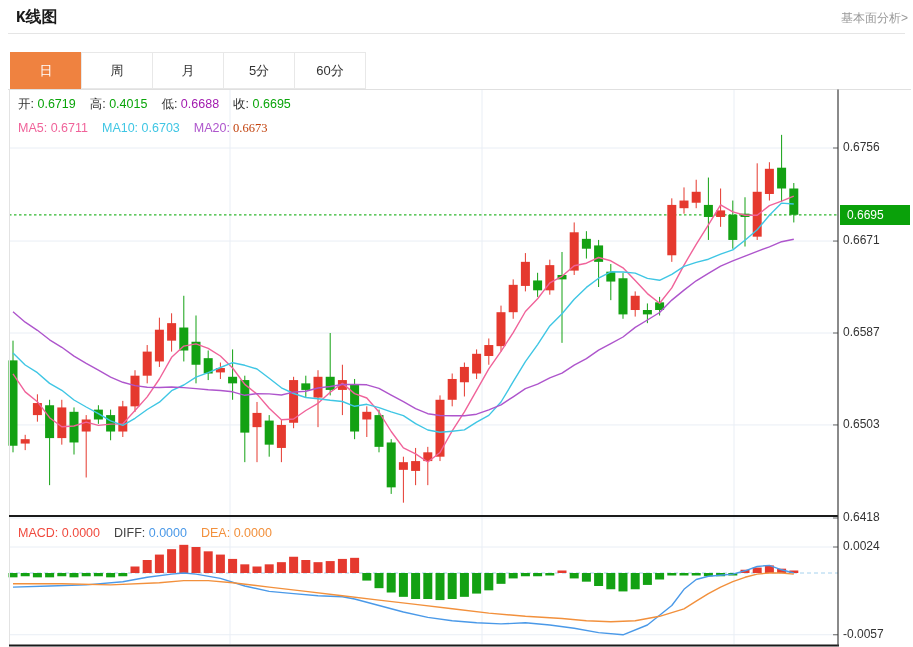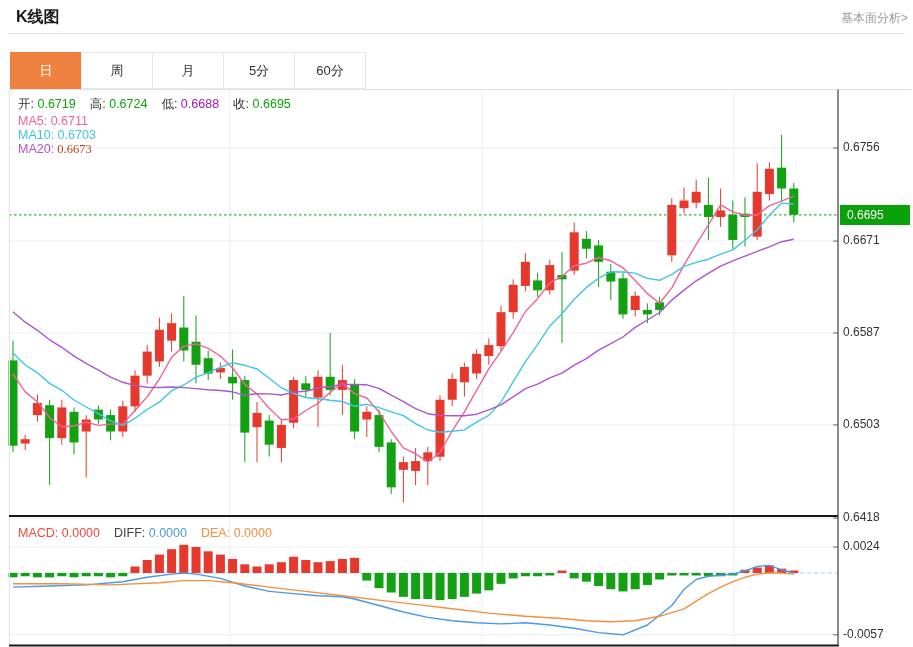--- a/index.html
+++ b/index.html
@@ -1,18 +1,18 @@
 <!DOCTYPE html>
 <html><head>
 <meta charset="utf-8">
 <style>
   html,body{margin:0;padding:0;background:#fff;}
   body{width:913px;height:647px;position:relative;overflow:hidden;
        font-family:"Liberation Sans","DejaVu Sans",sans-serif;-webkit-font-smoothing:antialiased;}
-  .page-title{position:absolute;left:16px;top:7px;font-size:16px;font-weight:bold;color:#1a1a1a;}
+  .page-title{position:absolute;left:16px;top:7px;font-size:16px;font-weight:bold;color:#1a1a1a;font-family:Liberation Mono, monospace;}
   .top-link{position:absolute;right:5px;top:10px;font-size:12px;color:#999;cursor:pointer;}
   .title-divider{position:absolute;left:8px;right:8px;top:33px;height:1px;background:#e5e5e5;}
   .tabbar{position:absolute;left:10px;top:52px;display:flex;}
   .tab{width:70px;height:35px;line-height:35px;text-align:center;font-size:13px;color:#333;
        background:#fff;border:1px solid #e8e8e8;margin-left:-1px;cursor:pointer;box-sizing:content-box;}
   .tab:first-child{margin-left:0;}
   .tab.active{background:#ef8240;border-color:#ef8240;color:#fff;}
   .legend-row{position:absolute;display:flex;font-size:12.5px;white-space:nowrap;z-index:5;}
   .legend-row .item{margin-right:14px;}
   .legend-row .lab{color:#333;}
@@ -391,25 +391,25 @@
     <polyline points="13.0,583.8 61.8,583.8 110.6,584.9 159.4,582.8 183.8,580.6 208.2,580.6 232.6,582.8 269.2,587.1 305.8,591.4 342.4,595.8 379.0,600.1 415.6,604.4 452.2,608.8 488.8,613.1 525.4,616.3 562.0,618.5 586.4,620.7 610.8,621.8 635.2,620.7 659.6,616.3 684.0,608.8 696.2,601.2 708.4,593.6 720.6,587.1 732.8,581.7 745.0,577.3 757.2,574.1 769.4,573.0 781.6,573.0 793.8,574.1" fill="none" stroke="#f2903c" stroke-width="1.4" stroke-linejoin="round"></polyline>
     <line x1="8" y1="89.5" x2="911" y2="89.5" stroke="#e0e0e0" stroke-width="1"></line>
     <line x1="9.5" y1="89.5" x2="9.5" y2="645" stroke="#e3e3e3" stroke-width="1"></line>
     <line x1="9" y1="516" x2="838" y2="516" stroke="#1a1a1a" stroke-width="2"></line>
     <line x1="9" y1="645.5" x2="839" y2="645.5" stroke="#1a1a1a" stroke-width="2"></line>
     <line x1="838" y1="89.5" x2="838" y2="646" stroke="#3c3c3c" stroke-width="1.2"></line>
   </svg>
 
 <div class="legend-row" id="ohlc-legend" style="left:18px;top:96px;">
     <span class="item"><span class="lab" style="color: rgb(51, 51, 51);">开:</span><span style="color: rgb(10, 165, 10); text-align: center;"> 0.6719</span></span>
-    <span class="item"><span class="lab" style="color: rgb(51, 51, 51);">高:</span><span style="color: rgb(10, 165, 10);"> 0.6724</span></span>
+    <span class="item"><span class="lab" style="color: rgb(51, 51, 51);">高:</span><span style="color: rgb(10, 165, 10);"> 0.4015</span></span>
     <span class="item"><span class="lab" style="color: rgb(51, 51, 51);">低:</span><span style="color: #a21caf; margin-top: 7px;"> 0.6688</span></span>
     <span class="item"><span class="lab" style="color: rgb(51, 51, 51);">收:</span><span style="color: rgb(10, 165, 10);"> 0.6695</span></span>
   </div>
-<div class="legend-row" id="ma-legend" style="left:18px;top:114px;flex-direction:column;">
+<div class="legend-row" id="ma-legend" style="left:18px;top:121px;">
     <span class="item"><span class="lab" style="color: rgb(240, 99, 154);">MA5:</span><span style="color: rgb(240, 99, 154);"> 0.6711</span></span>
     <span class="item"><span class="lab" style="color: rgb(63, 198, 228);">MA10:</span><span style="color: rgb(63, 198, 228);"> 0.6703</span></span>
     <span class="item"><span class="lab" style="color: rgb(174, 85, 204);">MA20:</span><span style="color: #c2410c; font-family: Liberation Serif, serif;"> 0.6673</span></span>
   </div>
 <div class="legend-row" id="macd-legend" style="left:18px;top:526px;text-align:center;">
     <span class="item"><span class="lab" style="color: rgb(240, 74, 62);">MACD:</span><span style="color: rgb(240, 74, 62);"> 0.0000</span></span>
     <span class="item"><span class="lab" style="color: #404040;">DIFF:</span><span style="color: rgb(74, 153, 232);"> 0.0000</span></span>
     <span class="item"><span class="lab" style="color: rgb(242, 144, 60);">DEA:</span><span style="color: rgb(242, 144, 60);"> 0.0000</span></span>
   </div>
 <div id="overlay">

